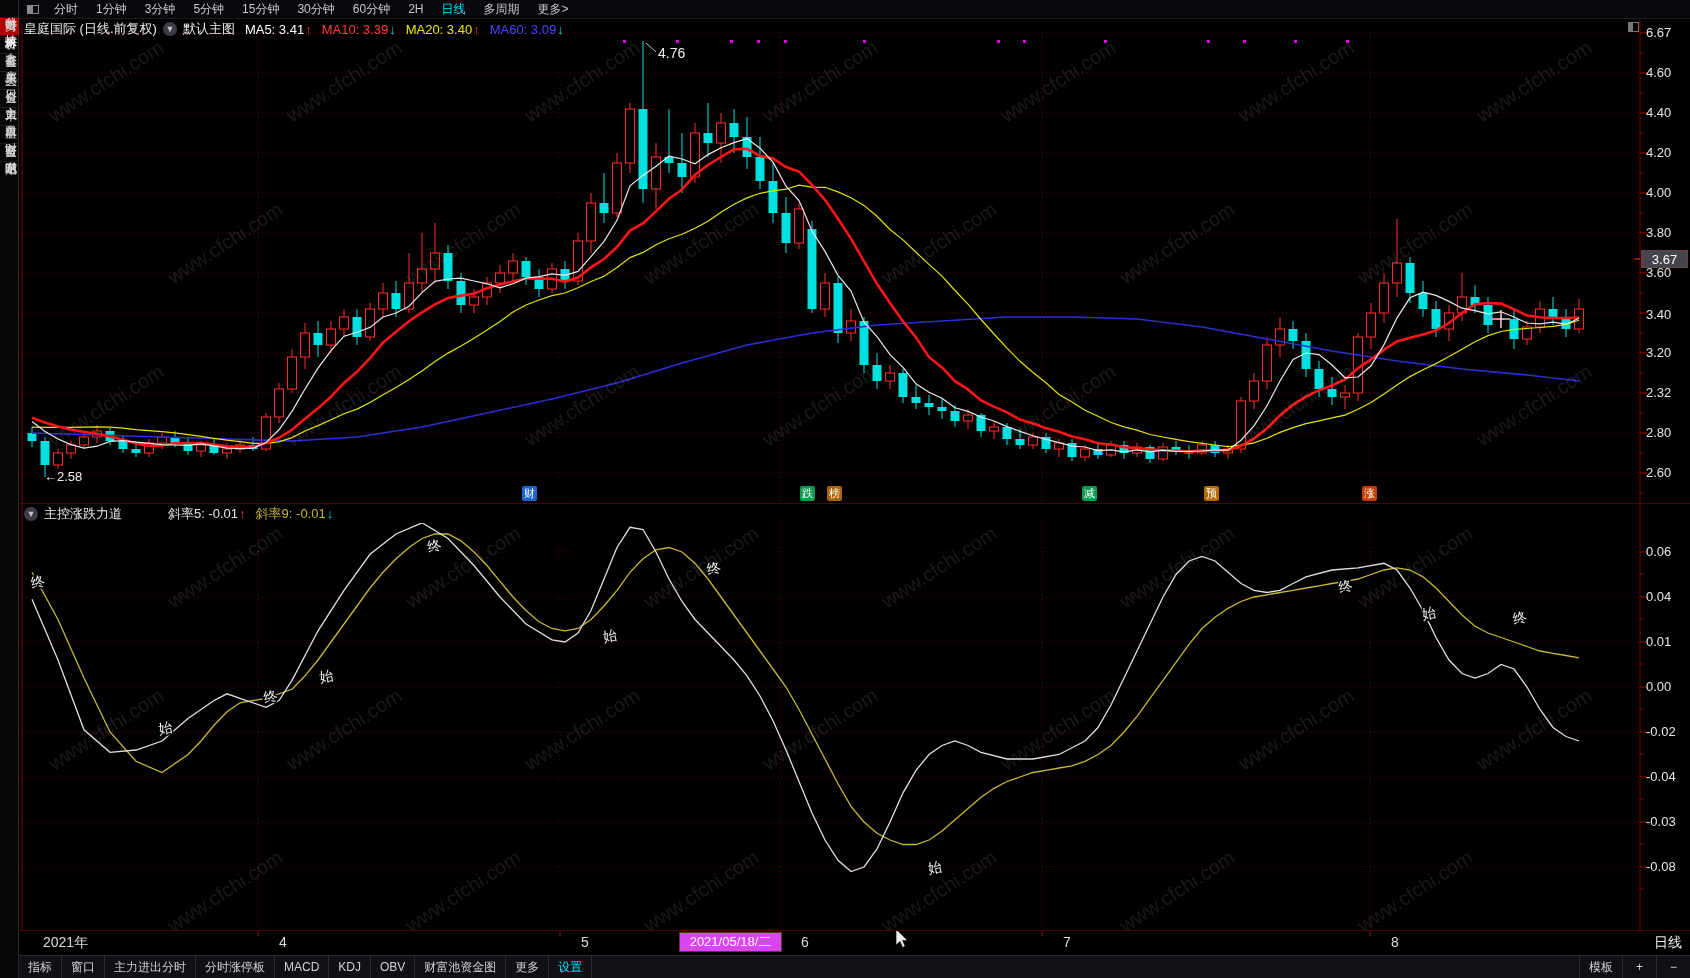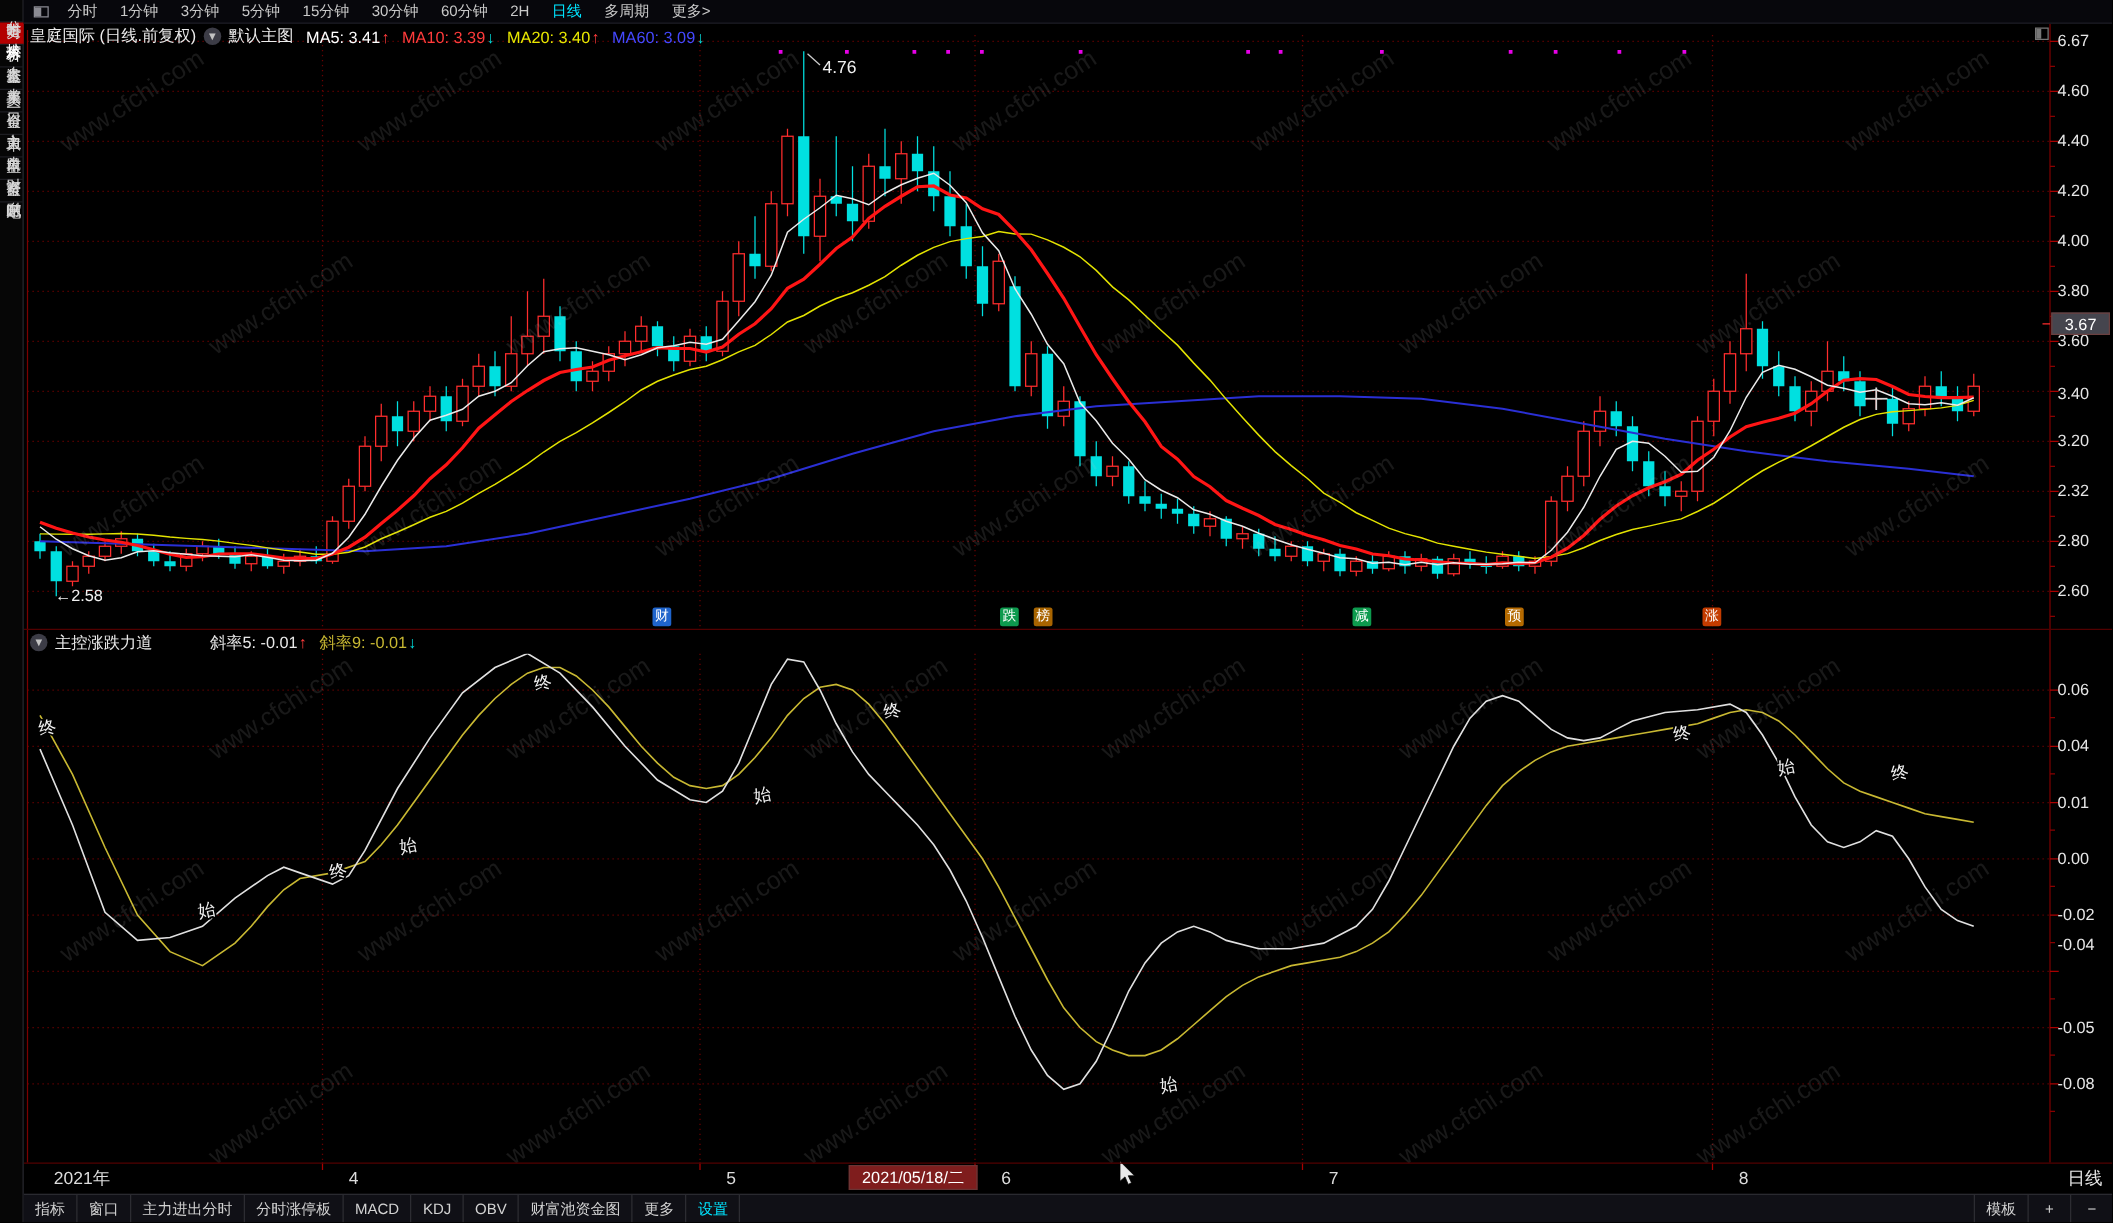--- a/index.html
+++ b/index.html
@@ -37,21 +37,21 @@
               z-index:5;font-size:13px;color:#ececec;white-space:nowrap;}
   
   .ytick{position:absolute;left:1646px;width:42px;color:#e6e6e6;font-size:13px;z-index:4;}
   .lastprice{position:absolute;left:1641px;top:250px;width:47px;height:18px;background:#45454e;
              border:1px solid #6b4040;color:#fff;font-size:13px;display:flex;align-items:center;
              justify-content:center;z-index:5;}
   
   .xaxis-row{position:absolute;left:19px;right:0;top:931px;height:24px;z-index:5;color:#dcdcdc;
              font-size:14px;}
   .xtick{position:absolute;top:3px;}
-  .datebox{position:absolute;left:660px;top:1px;width:103px;height:20px;background:#7f1d1d;
+  .datebox{position:absolute;left:660px;top:1px;width:103px;height:20px;background:#d946ef;
            border:1px solid #6b3434;color:#fff;font-size:13px;display:flex;align-items:center;
            justify-content:center;}
   .period{position:absolute;right:8px;top:3px;color:#e8e8e8;}
   
   .toolbar{position:absolute;left:19px;right:0;bottom:0;height:23px;background:#101016;
            border-top:1px solid #2a2a30;display:flex;align-items:center;z-index:6;
            font-size:12px;color:#d2d2d2;}
   .toolbar .ti{padding:0 9px;height:100%;display:flex;align-items:center;border-right:1px solid #2c2c32;}
   .toolbar .ti.accent{color:#00e5ff;}
   .tb-right{margin-left:auto;display:flex;height:100%;}
@@ -520,22 +520,22 @@
       <div class="ytick" style="top: 307px;">3.40</div>
       <div class="ytick" style="top: 345px;">3.20</div>
       <div class="ytick" style="top: 385px;">2.32</div>
       <div class="ytick" style="top: 425px;">2.80</div>
       <div class="ytick" style="top: 465px;">2.60</div>
       <div class="ytick" style="top: 544px;">0.06</div>
       <div class="ytick" style="top: 589px;">0.04</div>
       <div class="ytick" style="top: 634px;">0.01</div>
       <div class="ytick" style="top: 679px;">0.00</div>
       <div class="ytick" style="top: 724px;">-0.02</div>
-      <div class="ytick" style="top: 748px;">-0.04</div>
-      <div class="ytick" style="top: 814px;">-0.05</div>
+      <div class="ytick" style="top: 769px;">-0.04</div>
+      <div class="ytick" style="top: 814px;">-0.03</div>
       <div class="ytick" style="top: 859px;">-0.08</div>
     </div>
   <div id="badge-layer">
       <div class="badge" style="left: 522px; background: rgb(31, 100, 204);">财</div>
       <div class="badge" style="left: 800px; background: rgb(13, 154, 78);">跌</div>
       <div class="badge" style="left: 827px; background: rgb(168, 100, 0);">榜</div>
       <div class="badge" style="left: 1082px; background: rgb(13, 154, 78);">减</div>
       <div class="badge" style="left: 1204px; background: rgb(181, 106, 0);">预</div>
       <div class="badge" style="left: 1362px; background: rgb(196, 60, 0);">涨</div>
     </div>

